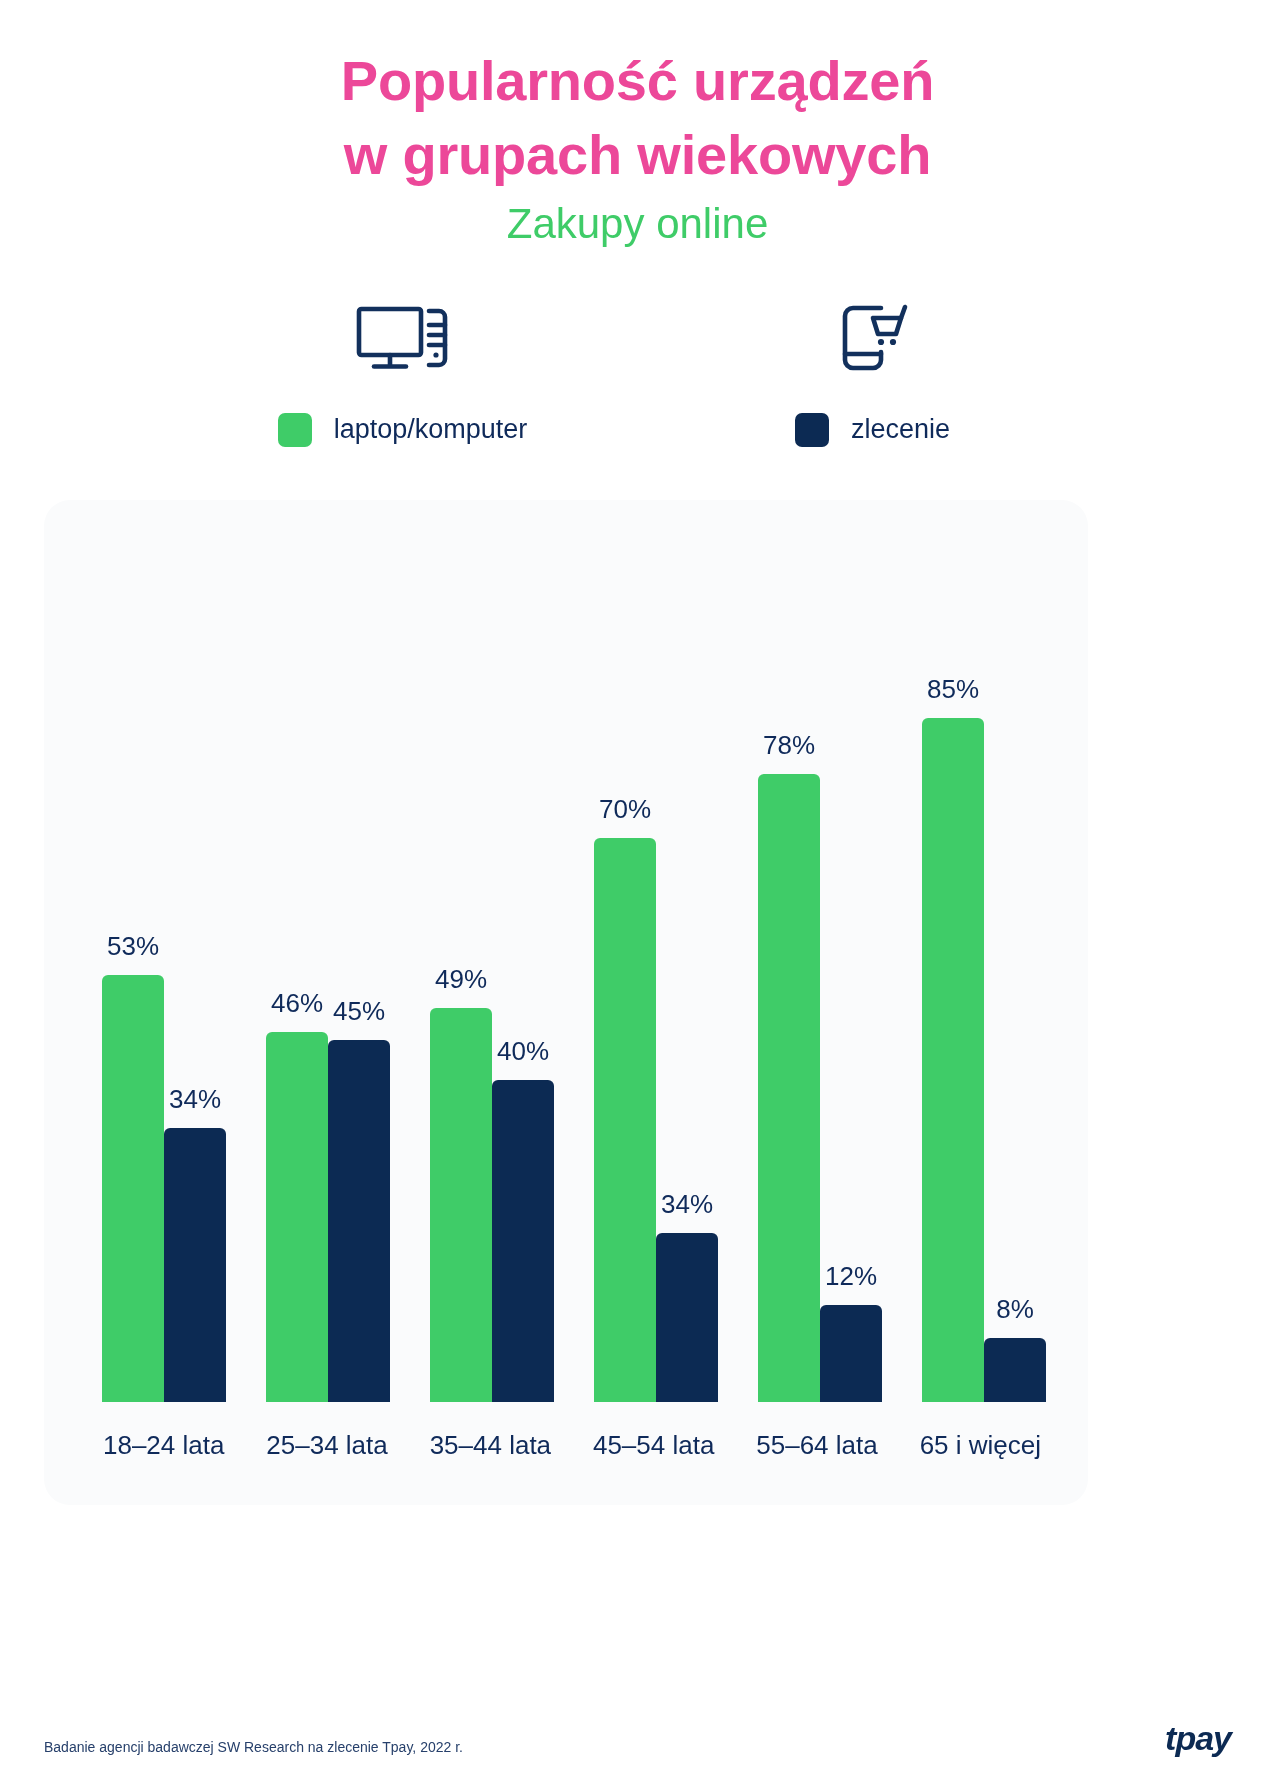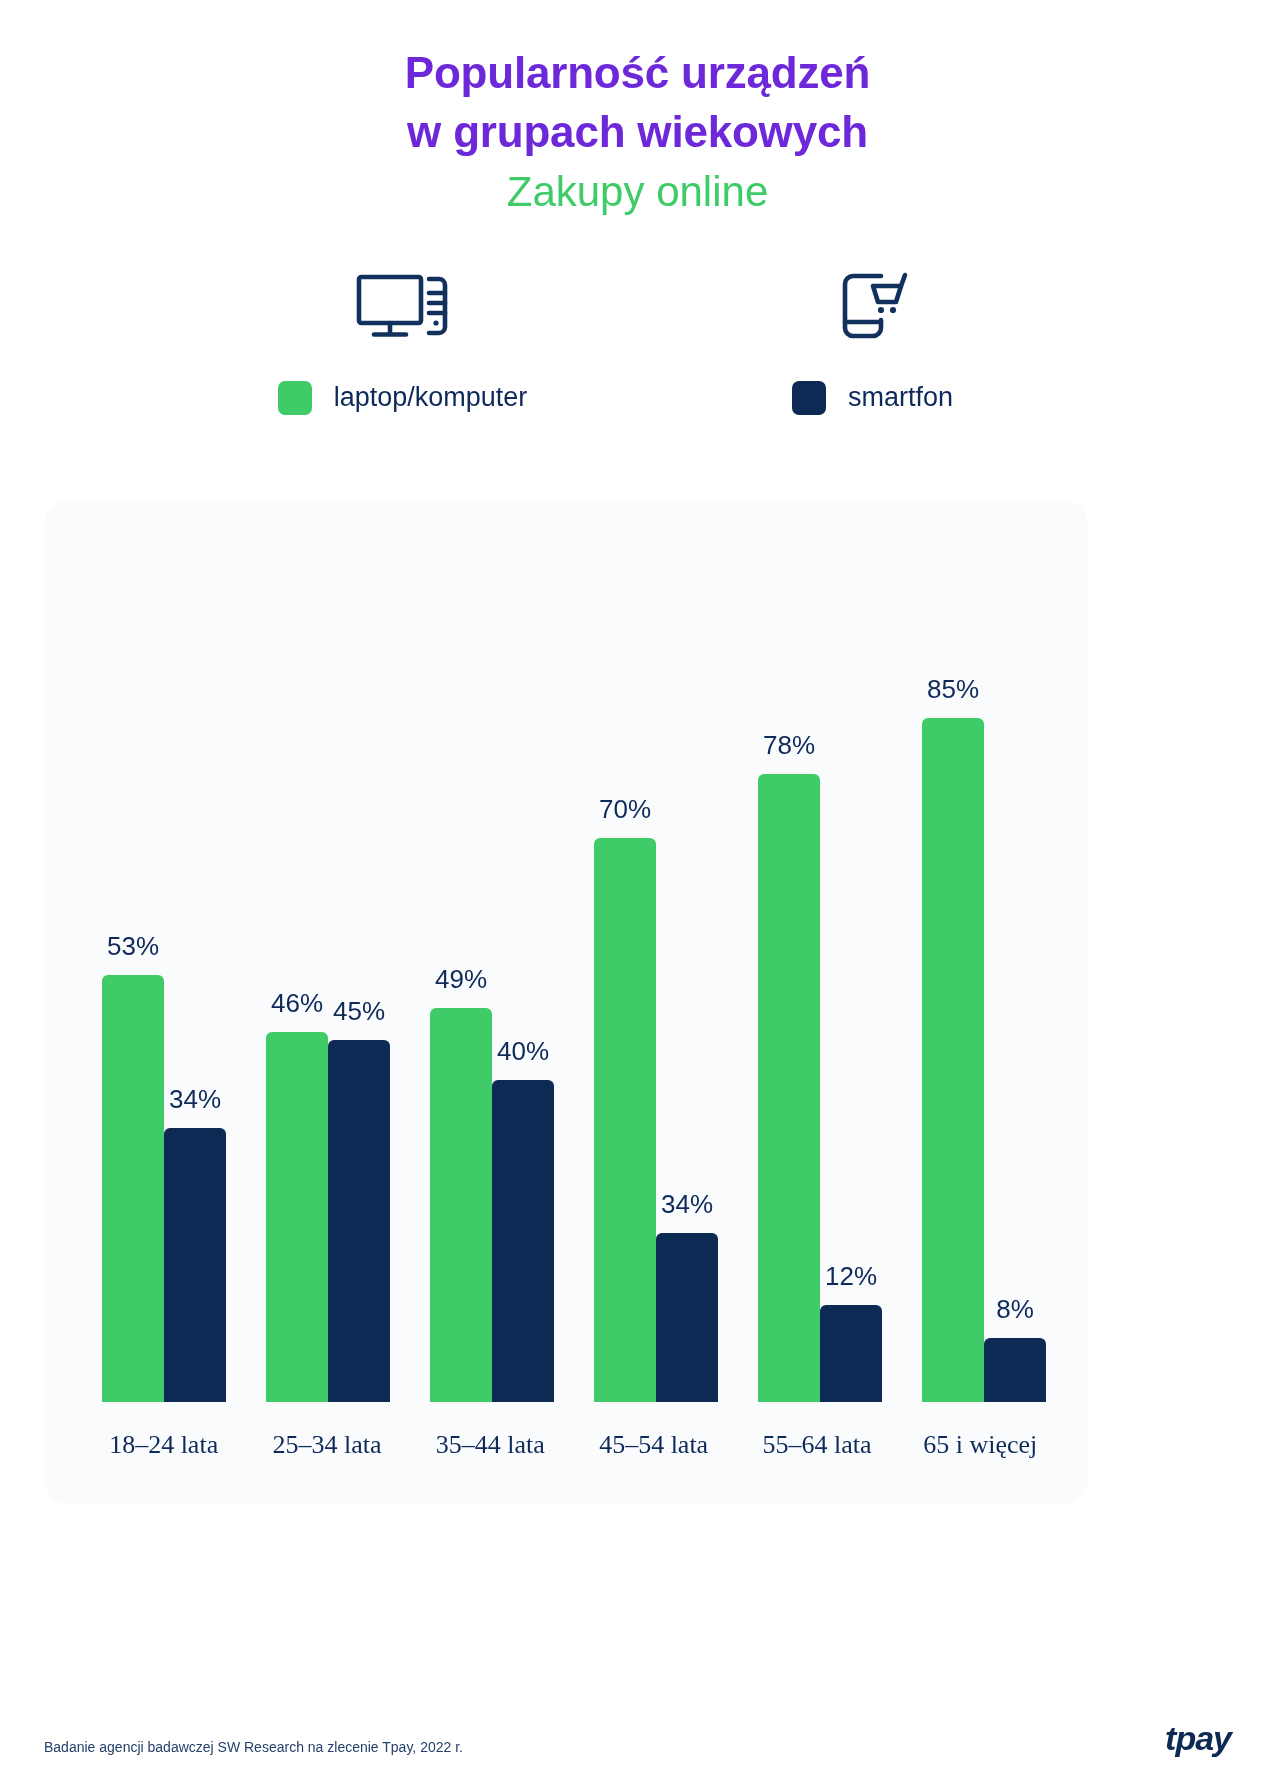--- a/index.html
+++ b/index.html
@@ -15,23 +15,23 @@
     position: relative;
     overflow: hidden;
   }
 
   
   .titles {
     padding-top: 44px;
     text-align: center;
   }
   .title-line {
-    font-size: 44px;
+    font-size: 56px;
     font-weight: bold;
-    color: #6d28d9;
+    color: #ec4899;
     line-height: 1.33;
     letter-spacing: -0.2px;
   }
   .subtitle-line {
     font-size: 42px;
     font-weight: normal;
     color: #3fcc68;
     line-height: 1.38;
     margin-top: 2px;
   }
@@ -137,24 +137,23 @@
   .bar.green { background: #3fcc68; }
   .bar.navy  { background: #0c2a53; }
 
   .axis-labels {
     position: absolute;
     left: 0;
     right: 4px;
     top: 862px;
     height: 70px;
     display: flex;
-    justify-content: flex-start;
+    justify-content: flex-end;
     padding: 0 4px;
     box-sizing: border-box;
-    font-family: Liberation Serif, serif;
   }
   .axis-label {
     flex: 1 1 0;
     text-align: center;
     font-size: 26px;
     color: #0f2a5a;
     padding-top: 28px;
     white-space: nowrap;
   }
 
@@ -220,21 +219,21 @@
           <path d="M46 6 H18 a8 8 0 0 0 -8 8 v44 a8 8 0 0 0 8 8 h20 a8 8 0 0 0 8 -8 v-8"></path>
           <line x1="10" y1="52" x2="46" y2="52"></line>
           <path d="M38 16 h28 l-5 16 h-18 z"></path>
           <line x1="66" y1="16" x2="70" y2="5"></line>
           <circle cx="46" cy="40" r="3.1" fill="#12305c" stroke="none"></circle>
           <circle cx="58" cy="40" r="3.1" fill="#12305c" stroke="none"></circle>
         </svg>
       </div>
       <div class="legend-row">
         <span class="swatch navy"></span>
-        <span class="legend-label">smartfon</span>
+        <span class="legend-label">zlecenie</span>
       </div>
     </div>
 
   </div>
 
   <div class="chart-card">
     <div class="plot">
       <div class="groups" id="groups">
           <div class="group">
             <div class="bar-wrap">

